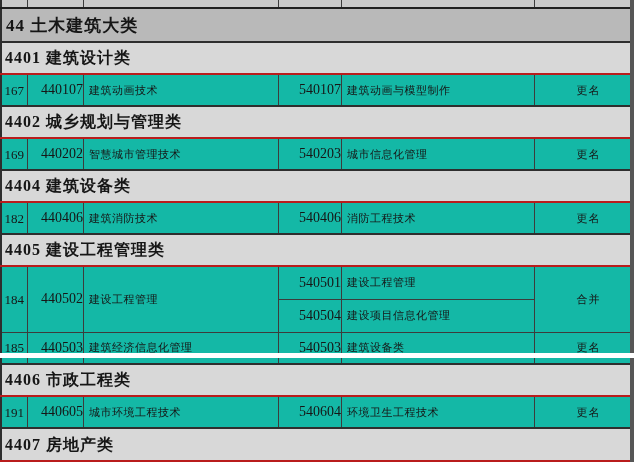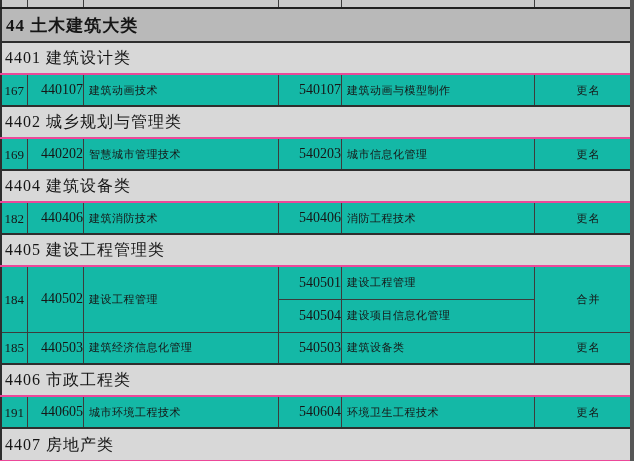--- a/index.html
+++ b/index.html
@@ -1,19 +1,19 @@
 <!DOCTYPE html>
 <html><head>
 <meta charset="utf-8">
 <style>
   * { margin: 0; padding: 0; box-sizing: border-box; }
   html, body { width: 640px; height: 466px; background: #ffffff; overflow: hidden; }
   body { font-family: "Liberation Serif", "DejaVu Serif", serif; color: #161616; }
 
-  .page { position: relative; width: 640px; height: 466px; background: #ffffff; }
+  .page { position: relative; width: 640px; height: 358px; background: #ffffff; }
 
   table.catalog {
     border-collapse: collapse;
     table-layout: fixed;
     width: 634px;
     margin: 0;
     border-left: 2px solid #2e2e2e;
     border-right: 4px solid #565656;
   }
   td {
@@ -41,25 +41,25 @@
     font-size: 17px;
     padding-left: 4px;
     border-bottom: 2px solid #2e2e2e;
     letter-spacing: 1px;
   }
 
   
   tr.section td {
     height: 32px;
     background: #d8d8d8;
-    font-weight: normal;
+    font-weight: bold;
     font-size: 16px;
     padding-left: 3px;
     border-top: 2px solid #2e2e2e;
-    border-bottom: 2px solid #ec4899;
+    border-bottom: 2px solid #b91c1c;
     letter-spacing: 1px;
     margin-top: 18px;
   }
   tr.section.last td { height: 33px; }
 
   
   tr.data td { height: 32px; background: #14b8a6; }
   tr.data.sub td { height: 33px; }
   td.c-seq  { text-align: center; font-size: 13px; }
   td.c-code { text-align: right; font-size: 14px; }

